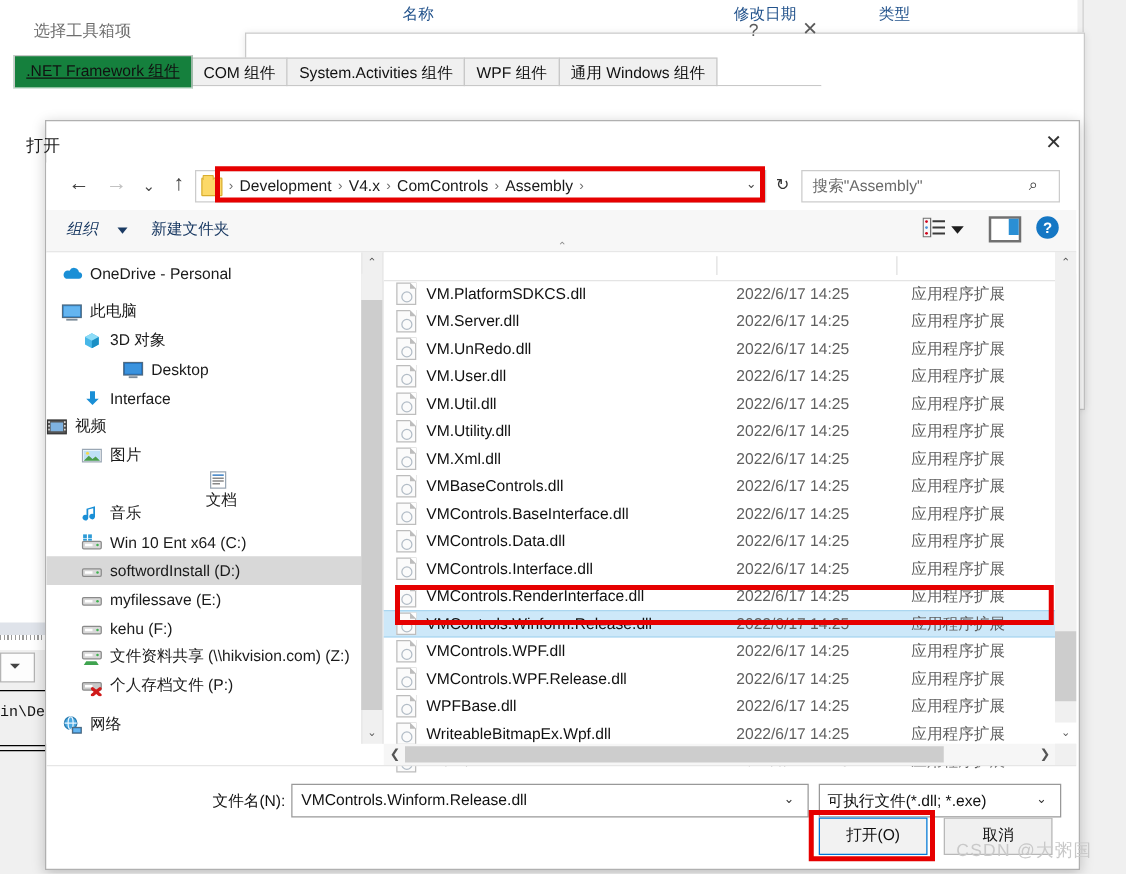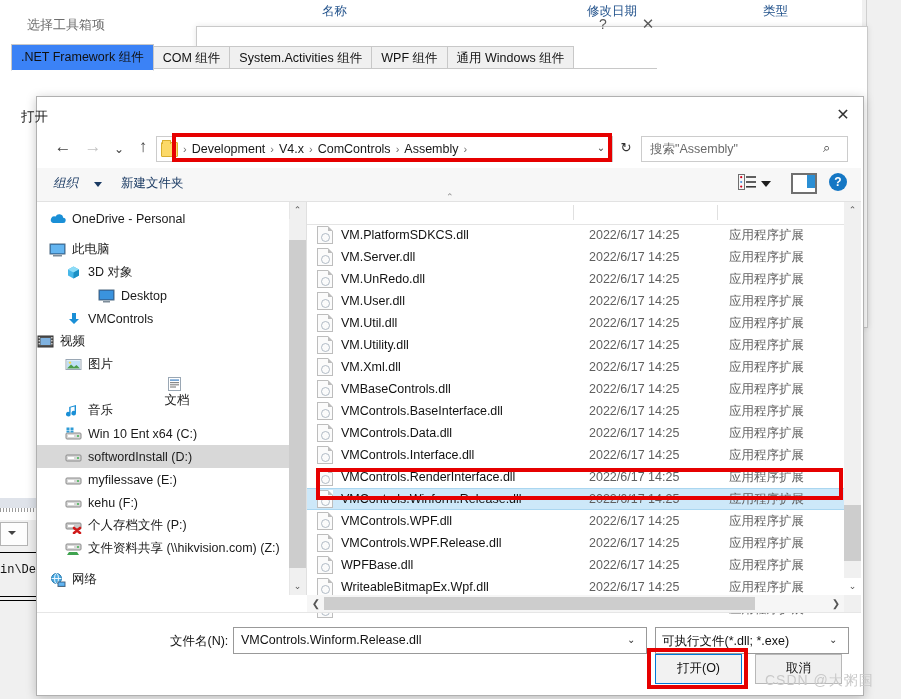--- a/index.html
+++ b/index.html
@@ -35,22 +35,22 @@
   #toolbox-dlg{left:196px;top:26px;width:670px;height:300px;background:#ffffff;
      border:1px solid #c9c9c9;box-shadow:0 0 6px rgba(0,0,0,.10);}
   #toolbox-title{left:27px;top:16px;font-size:13px;color:#6e6e6e;}
   #toolbox-help{left:590px;top:13px;width:26px;height:22px;text-align:center;
      line-height:22px;font-size:14px;color:#5a5a5a;cursor:default;}
   #toolbox-close{left:635px;top:13px;width:26px;height:22px;text-align:center;
      line-height:22px;font-size:15px;color:#5a5a5a;cursor:default;}
   #toolbox-tabstrip{left:11px;top:44px;height:27px;display:flex;align-items:flex-end;}
   .tb-tab{height:23px;line-height:23px;padding:0 9px;border:1px solid #c8c8c8;
      background:#f0f0f0;color:#111;font-size:12.5px;margin-right:-1px;white-space:nowrap;cursor:default;}
-  .tb-tab.active{background:#3b82f6;border-bottom-color:#ffffff;height:25px;line-height:25px;
-     position:relative;z-index:3;}
+  .tb-tab.active{background:#15803d;border-bottom-color:#ffffff;height:25px;line-height:25px;
+     position:relative;z-index:3;text-decoration:underline;}
   #toolbox-tabline{left:11px;top:68px;width:646px;height:1px;background:#c8c8c8;}
   #toolbox-body{left:11px;top:69px;width:646px;height:225px;background:#fff;}
 
   
   #open-dlg{left:36px;top:96px;width:826px;height:598px;background:#ffffff;
      border:1px solid #b0b0b0;box-shadow:0 2px 10px rgba(0,0,0,.22);}
   #open-title{left:21px;top:108px;font-size:13.5px;color:#1a1a1a;}
   #open-close{left:828px;top:103px;width:30px;height:24px;text-align:center;line-height:24px;
      font-size:16px;color:#333;cursor:default;}
 
@@ -285,21 +285,21 @@
           <rect x="1" y="2" width="15" height="10" fill="#1a6fc4" stroke="#4f6b82"></rect>
           <rect x="2" y="3" width="13" height="8" fill="#3a93de"></rect>
           <rect x="5" y="13" width="7" height="1.5" fill="#7d8c99"></rect>
         </svg></span>
       <span>Desktop</span>
     </div>
     <div class="tree-item" style="padding-left: 28px;">
       <span class="ti-ico"><svg width="18" height="16" viewBox="0 0 18 16">
           <path d="M7 2h4v6h3l-5 5-5-5h3z" fill="#1a8fd6"></path>
         </svg></span>
-      <span>VMControls</span>
+      <span>Interface</span>
     </div>
     <div class="tree-item" style="">
       <span class="ti-ico"><svg width="18" height="16" viewBox="0 0 18 16">
           <rect x="1" y="2" width="15" height="11" fill="#555" stroke="#333"></rect>
           <rect x="3.5" y="4" width="10" height="7" fill="#7fb2e0"></rect>
           <rect x="1.6" y="3" width="1.3" height="1.4" fill="#ddd"></rect>
           <rect x="1.6" y="6" width="1.3" height="1.4" fill="#ddd"></rect>
           <rect x="1.6" y="9" width="1.3" height="1.4" fill="#ddd"></rect>
           <rect x="14.2" y="3" width="1.3" height="1.4" fill="#ddd"></rect>
           <rect x="14.2" y="6" width="1.3" height="1.4" fill="#ddd"></rect>
@@ -363,34 +363,34 @@
     <div class="tree-item" style="padding-left: 28px;">
       <span class="ti-ico"><svg width="18" height="16" viewBox="0 0 18 16">
           <rect x="1" y="6" width="15" height="6" rx="1" fill="#d8d8d8" stroke="#8a8a8a"></rect>
           <rect x="3" y="8" width="6" height="2" fill="#fff"></rect>
           <circle cx="13" cy="9" r="1" fill="#3fb34f"></circle>
         </svg></span>
       <span>kehu (F:)</span>
     </div>
     <div class="tree-item" style="padding-left: 28px;">
       <span class="ti-ico"><svg width="18" height="16" viewBox="0 0 18 16">
-          <rect x="1" y="5" width="15" height="6" rx="1" fill="#c9c9c9" stroke="#8a8a8a"></rect>
-          <rect x="3" y="7" width="6" height="2" fill="#fff"></rect>
-          <path d="M9 10l6 5M15 10l-6 5" stroke="#d01a1a" stroke-width="2.6" stroke-linecap="round"></path>
-        </svg></span>
-      <span>个人存档文件 (P:)</span>
-    </div>
-    <div class="tree-item" style="padding-left: 28px;">
-      <span class="ti-ico"><svg width="18" height="16" viewBox="0 0 18 16">
           <rect x="1" y="3" width="15" height="6" rx="1" fill="#d8d8d8" stroke="#8a8a8a"></rect>
           <rect x="3" y="5" width="6" height="2" fill="#fff"></rect>
           <circle cx="13" cy="6" r="1" fill="#3fb34f"></circle>
           <path d="M2 14h12l-2-3H4z" fill="#3fa34f"></path>
         </svg></span>
       <span>文件资料共享 (\\hikvision.com) (Z:)</span>
+    </div>
+    <div class="tree-item" style="padding-left: 28px;">
+      <span class="ti-ico"><svg width="18" height="16" viewBox="0 0 18 16">
+          <rect x="1" y="5" width="15" height="6" rx="1" fill="#c9c9c9" stroke="#8a8a8a"></rect>
+          <rect x="3" y="7" width="6" height="2" fill="#fff"></rect>
+          <path d="M9 10l6 5M15 10l-6 5" stroke="#d01a1a" stroke-width="2.6" stroke-linecap="round"></path>
+        </svg></span>
+      <span>个人存档文件 (P:)</span>
     </div>
     <div class="tree-item" style="padding-left: 12px; margin-top: 8px;">
       <span class="ti-ico"><svg width="18" height="16" viewBox="0 0 18 16">
           <circle cx="7.5" cy="6.5" r="5" fill="#4aa8e0" stroke="#2a7cb0"></circle>
           <ellipse cx="7.5" cy="6.5" rx="2" ry="5" fill="none" stroke="#eaf6ff"></ellipse>
           <path d="M2.6 6.5h9.8" stroke="#eaf6ff"></path>
           <rect x="9" y="10" width="7" height="4.5" fill="#2f88d4" stroke="#4f6b82"></rect>
           <rect x="9.7" y="10.7" width="5.6" height="3" fill="#64b5f0"></rect>
         </svg></span>
       <span>网络</span>
@@ -400,21 +400,21 @@
 <div class="abs" id="tree-sb-top"></div>
 <div class="abs" id="tree-sb-up">⌃</div>
 <div class="abs" id="tree-sb-thumb"></div>
 <div class="abs" id="tree-sb-down">⌄</div>
 <div class="abs" id="pane-split"></div>
 
 <div class="abs" id="list-pane"></div>
 <div class="abs" id="col-head"></div>
 <div class="col-h" style="left:313px;width:258px;">名称</div>
 <div class="col-h" style="left:578px;width:136px;">修改日期</div>
-<div class="col-h" style="left:754px;">类型</div>
+<div class="col-h" style="left:694px;">类型</div>
 <div class="abs" id="col-sep1"></div>
 <div class="abs" id="col-sep2"></div>
 <div class="abs" id="sort-caret">⌃</div>
 <div class="abs" id="rows">
     <div class="frow">
       <span class="f-ico"></span>
       <span class="f-name">VM.PlatformSDKCS.dll</span>
       <span class="f-date">2022/6/17 14:25</span>
       <span class="f-type">应用程序扩展</span>
     </div>

